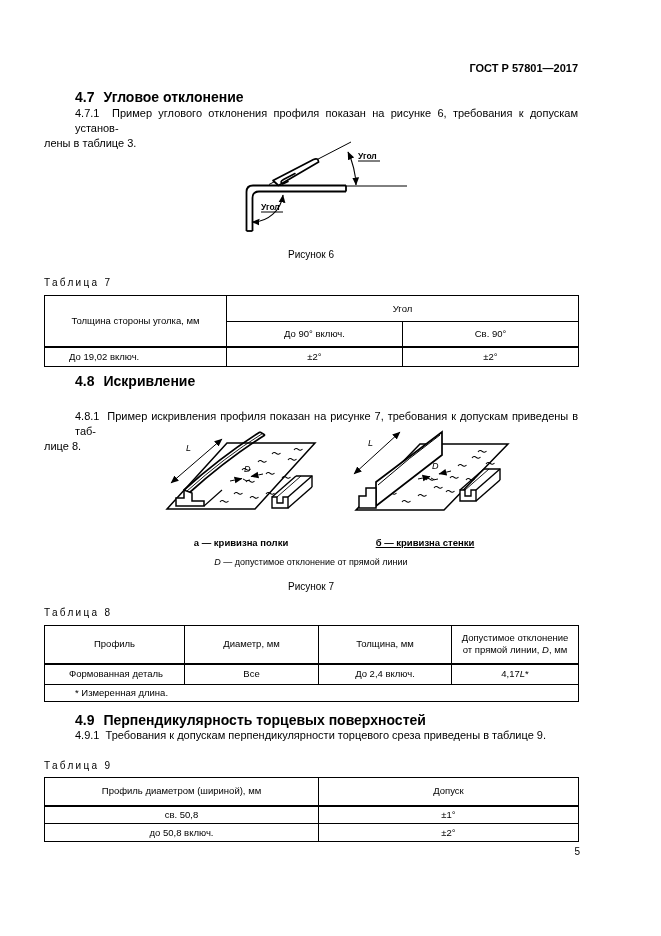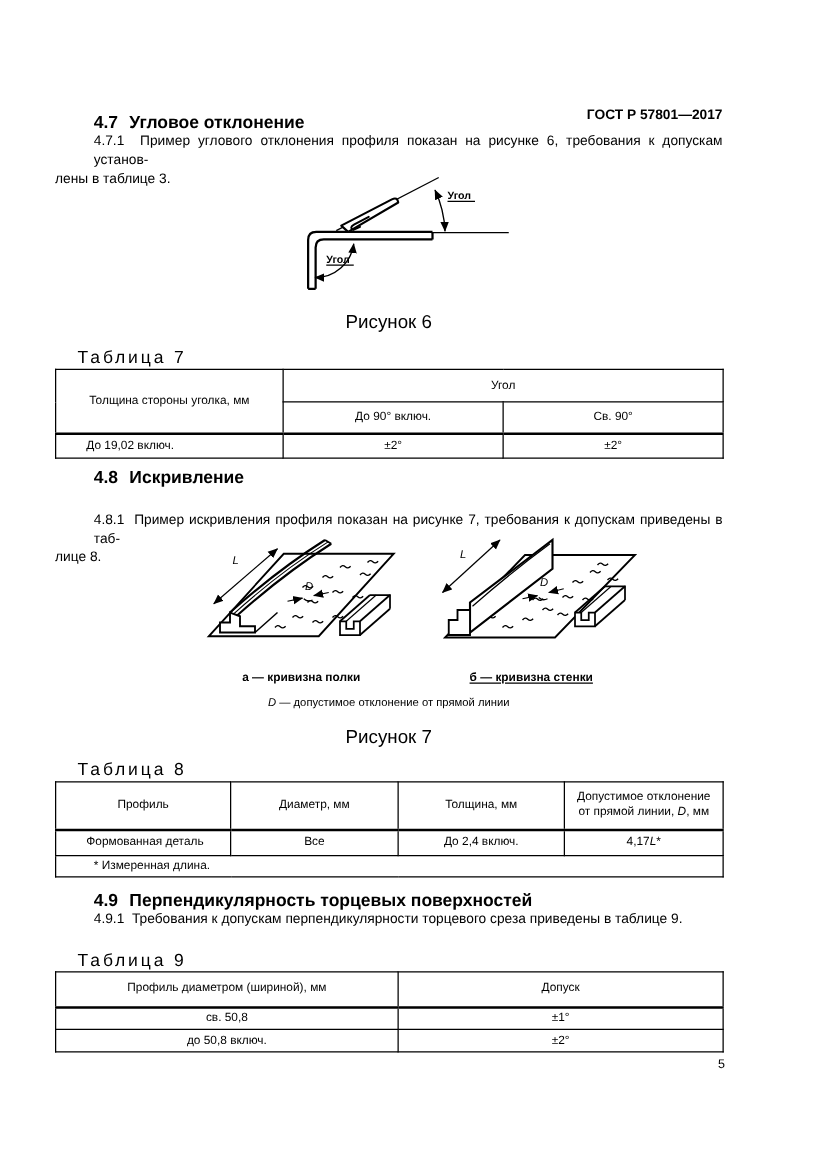--- a/index.html
+++ b/index.html
@@ -1,25 +1,25 @@
 <!DOCTYPE html>
 <html><head>
 <meta charset="utf-8">
 <style>
   html,body{margin:0;padding:0;background:#e8e8e8;}
   .page{position:relative;width:661px;height:936px;background:#ffffff;margin:0 auto;
         font-family:"Liberation Sans",sans-serif;color:#000;overflow:hidden;}
   .abs{position:absolute;}
-  .doc-num{font-weight:bold;font-size:11px;margin-top:24px;}
+  .doc-num{font-weight:bold;font-size:11px;}
   .h-sec{font-weight:bold;font-size:14px;white-space:nowrap;}
   .h-sec .num{margin-right:9px;}
   .body-txt{font-size:11px;line-height:15px;width:534px;}
   .jline{text-align:justify;text-align-last:justify;}
-  .tbl-label{font-size:14px;letter-spacing:2.3px;margin-left:18px;}
-  .fig-cap{font-size:15px;text-align:center;width:534px;}
+  .tbl-label{font-size:10px;letter-spacing:2.3px;}
+  .fig-cap{font-size:10px;text-align:center;width:534px;}
   .fig-sub{font-size:9.5px;font-weight:bold;text-align:center;}
   .fig-note{font-size:9px;text-align:center;width:534px;}
   .it{font-style:italic;}
   table{border-collapse:collapse;table-layout:fixed;width:534px;font-size:9.5px;}
   td{border:1px solid #000;text-align:center;vertical-align:middle;padding:2px 4px;line-height:1.25;}
   td.l{text-align:left;padding-left:24px;}
   tr.thick td{border-top:2px solid #000;}
   td.foot{text-align:left;padding-left:30px;}
   svg{display:block;}
   svg text{font-family:"Liberation Sans",sans-serif;}

